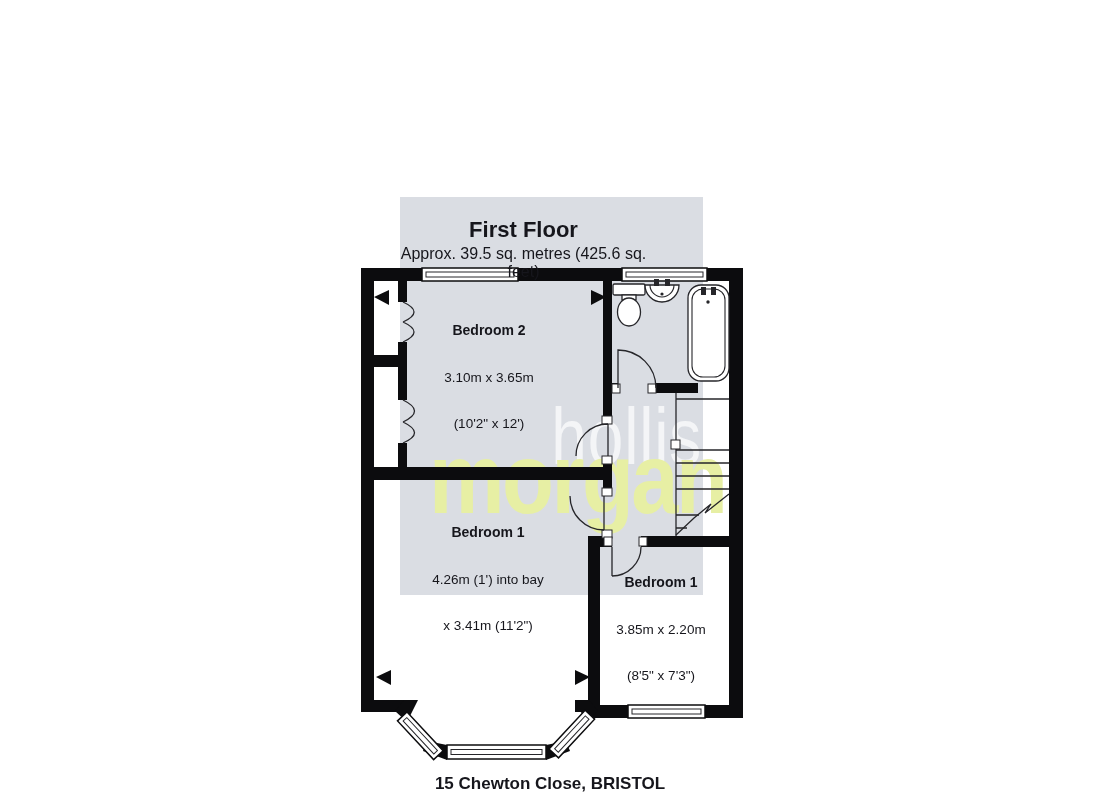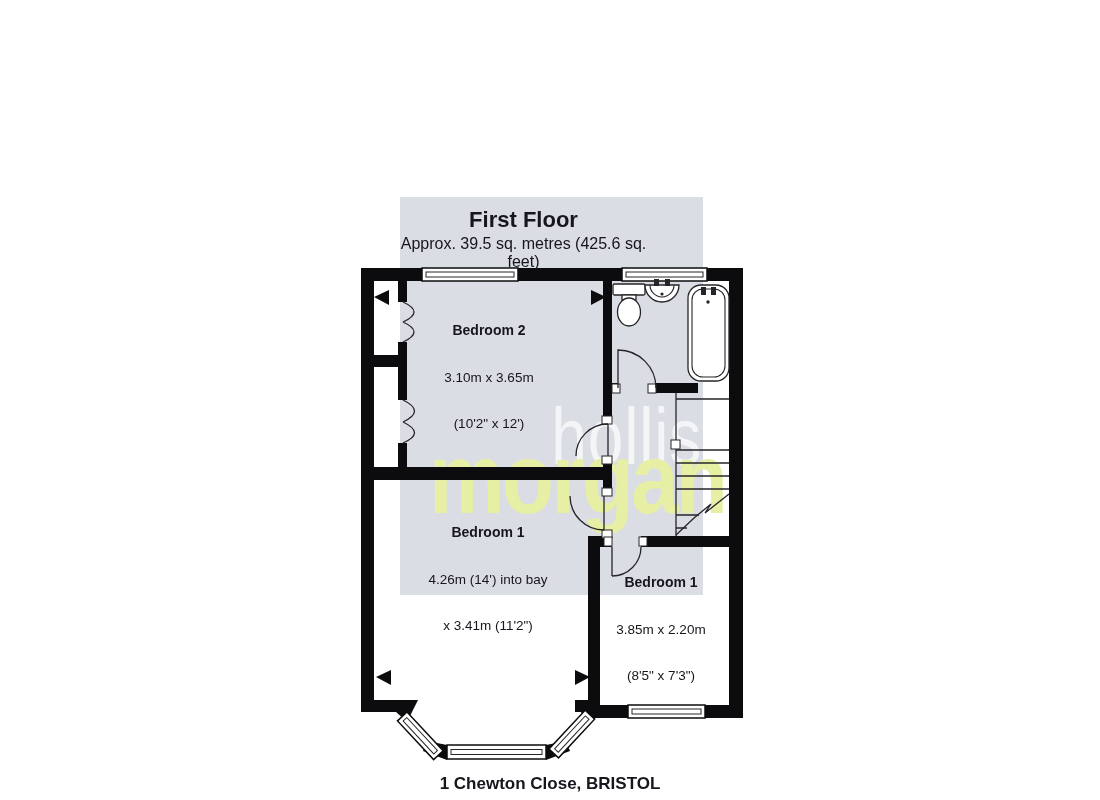--- a/index.html
+++ b/index.html
@@ -23,21 +23,21 @@
   .ln{fill:none;stroke:var(--line);stroke-width:1.3;}
   .winO{fill:#ffffff;stroke:var(--wall);stroke-width:1.5;}
   .winI{fill:none;stroke:var(--line);stroke-width:1;}
   .jamb{fill:#ffffff;stroke:var(--line);stroke-width:1;}
   .fix{fill:#ffffff;stroke:var(--line);stroke-width:1.3;}
   .fixn{fill:none;stroke:var(--line);stroke-width:1.1;}
   .fixd{fill:var(--line);stroke:none;}
   .lbl{position:absolute;z-index:4;text-align:center;}
   .lbl .nm{font-weight:700;font-size:14px;line-height:1.25;}
   .lbl .dm{font-size:13.5px;line-height:1.3;margin-top:29px;}
-  .hdr{position:absolute;z-index:4;left:400px;top:207px;width:247px;text-align:center;}
+  .hdr{position:absolute;z-index:4;left:400px;top:217px;width:247px;text-align:center;}
   .hdr .t{font-size:22px;font-weight:700;line-height:1.15;}
   .hdr .s{font-size:16px;margin-top:3px;}
   .ftr{position:absolute;z-index:4;left:0;top:774px;width:1100px;text-align:center;
        font-size:17px;font-weight:700;}
 </style>
 </head>
 <body>
 
 <div class="band"></div>
 
@@ -159,22 +159,22 @@
   <div class="s">Approx.  39.5 sq. metres (425.6 sq. feet)</div>
 </div>
 
 <div class="lbl" style="left:389px;top:322px;width:200px;">
   <div class="nm">Bedroom 2</div>
   <div class="dm">3.10m x 3.65m</div>
   <div class="dm">(10'2" x 12')</div>
 </div>
 <div class="lbl" style="left:388px;top:524px;width:200px;text-align:center;">
   <div class="nm">Bedroom 1</div>
-  <div class="dm">4.26m (14') into bay</div>
+  <div class="dm">4.26m (1') into bay</div>
   <div class="dm">x 3.41m (11'2")</div>
 </div>
 <div class="lbl" style="left:576px;top:574px;width:170px;">
   <div class="nm">Bedroom 1</div>
   <div class="dm">3.85m x 2.20m</div>
   <div class="dm">(8'5" x 7'3")</div>
 </div>
 
-<div class="ftr">1 Chewton Close, BRISTOL</div>
+<div class="ftr">15 Chewton Close, BRISTOL</div>
 
 </body></html>

